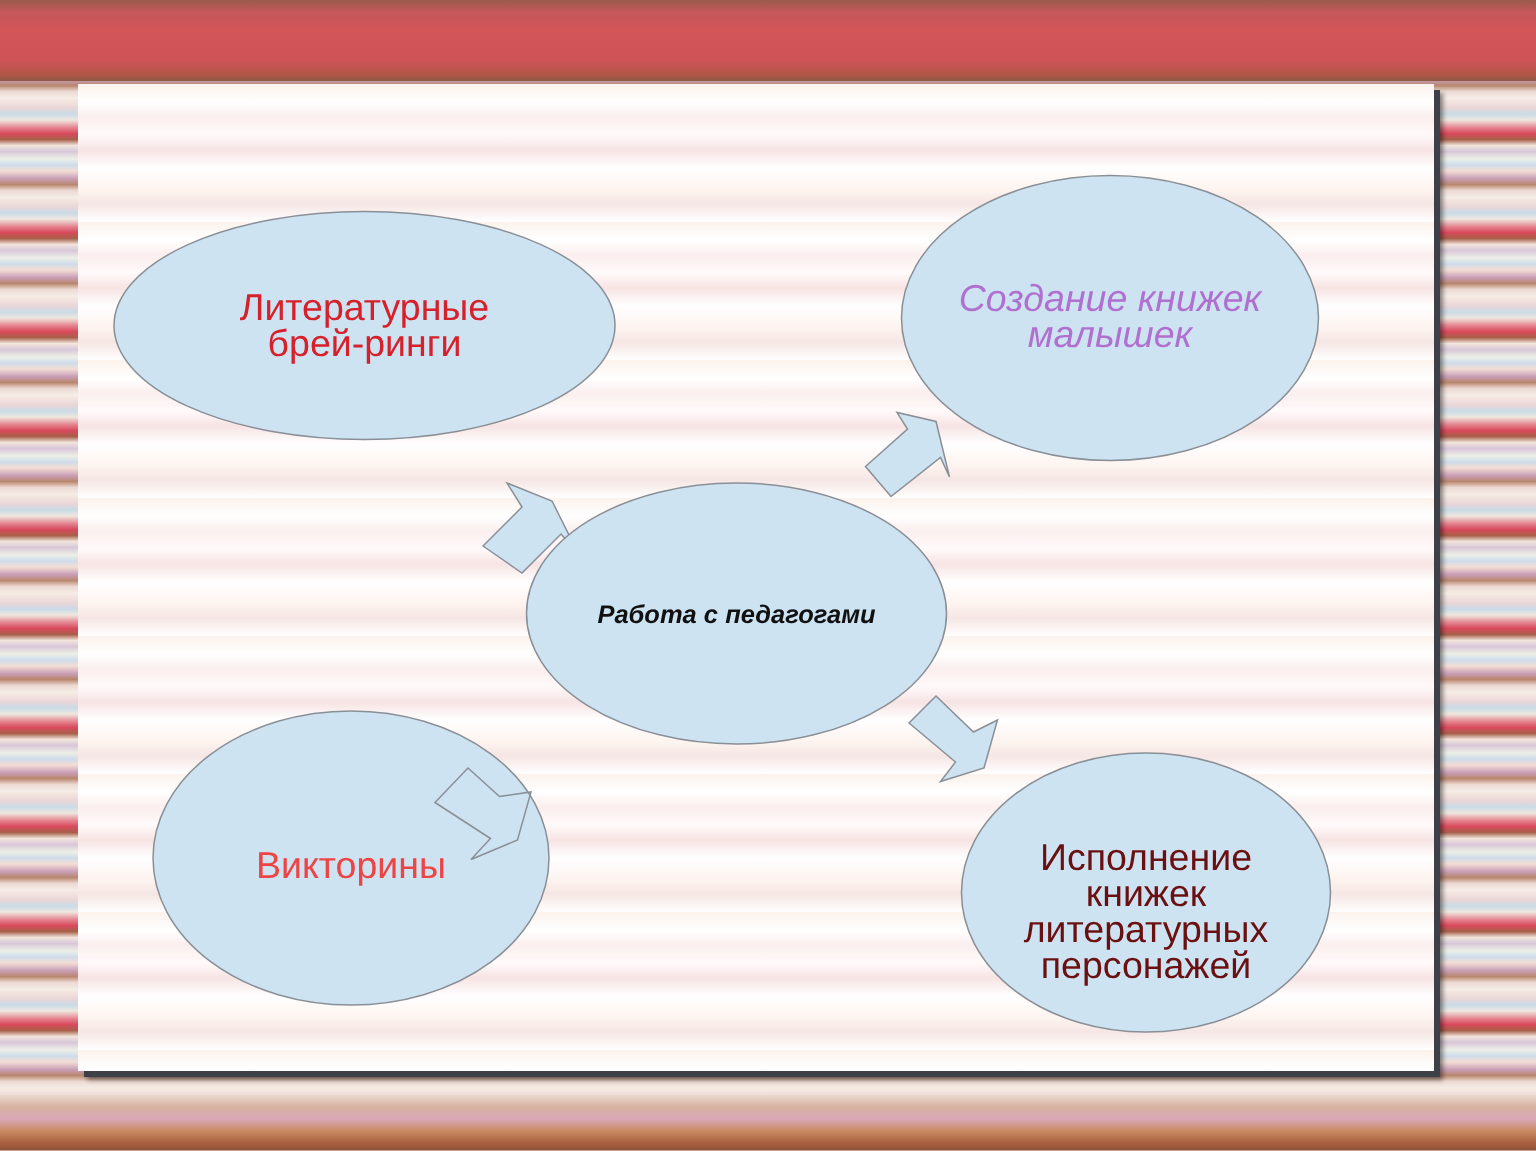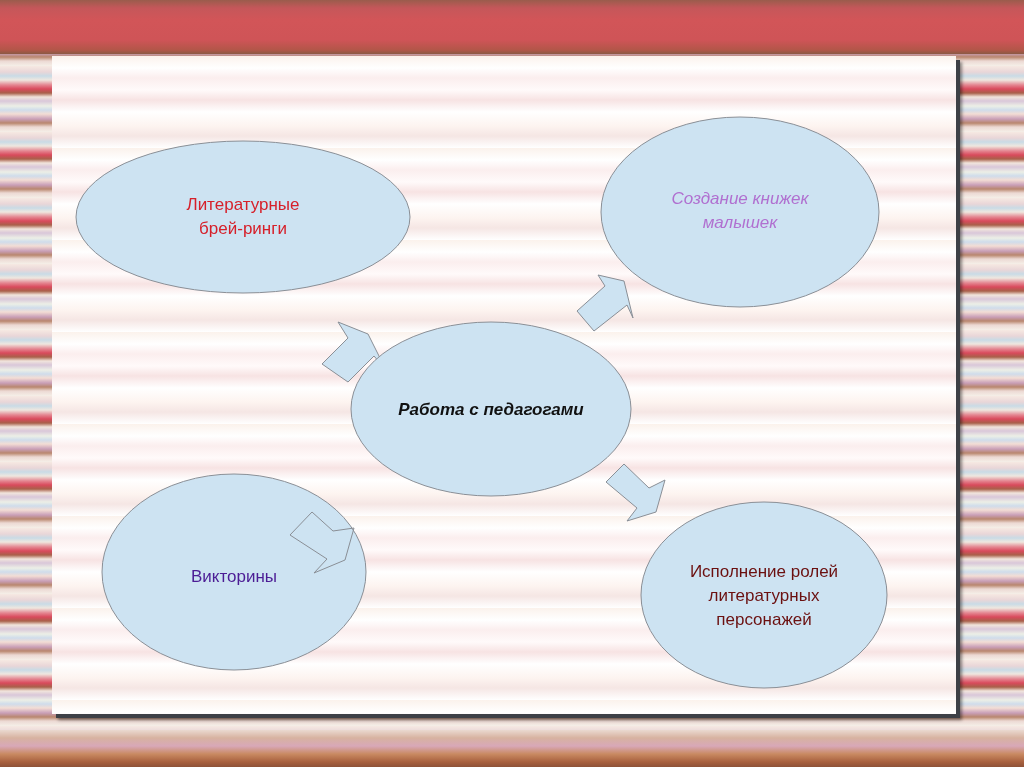--- a/index.html
+++ b/index.html
@@ -22,21 +22,21 @@
     }
     .panel {
       position: absolute; left: 52px; top: 56px; width: 904px; height: 658px;
       background: repeating-linear-gradient(180deg,
         #fbf2ec 0px, #ffffff 12px, #fbeeee 22px, #fffafa 34px,
         #f7e3e3 44px, #ffffff 56px, #fdf4f0 70px, #f5e6e4 80px, #ffffff 92px);
       box-shadow: 4px 4px 0 #3d4046, 6px 6px 3px rgba(0,0,0,0.45);
     }
     svg.diagram { position: absolute; left: 0; top: 0; }
     .label {
-      position: absolute; text-align: center; font-size: 17px; line-height: 24px;
+      position: absolute; text-align: center; font-size: 25px; line-height: 24px;
       white-space: pre-line;
     }
     .center-label { font-weight: bold; font-style: italic; font-size: 17px; }
   </style>
 </head>
 <body>
 
 <div class="top-band"></div>
 <div class="bottom-band"></div>
 <div class="panel"></div>
@@ -62,17 +62,17 @@
 </svg>
 
 <div class="label" style="left:130px; top:193px; width:226px; color:#d6202a;">Литературные
 брей-ринги</div>
 
 <div class="label" style="left:620px; top:187px; width:240px; color:#b070d0;font-style:italic;">Создание книжек
 малышек</div>
 
 <div class="label center-label" style="left:351px; top:398px; width:280px; color:#111111;">Работа с педагогами</div>
 
-<div class="label" style="left:134px; top:565px; width:200px; color:#4c1d95;">Викторины</div>
+<div class="label" style="left:134px; top:565px; width:200px; color:#ef4444;">Викторины</div>
 
-<div class="label" style="left:654px; top:560px; width:220px; color:#6b1010;">Исполнение ролей
+<div class="label" style="left:654px; top:560px; width:220px; color:#6b1010;">Исполнение книжек
 литературных
 персонажей</div>
 
 </body></html>

